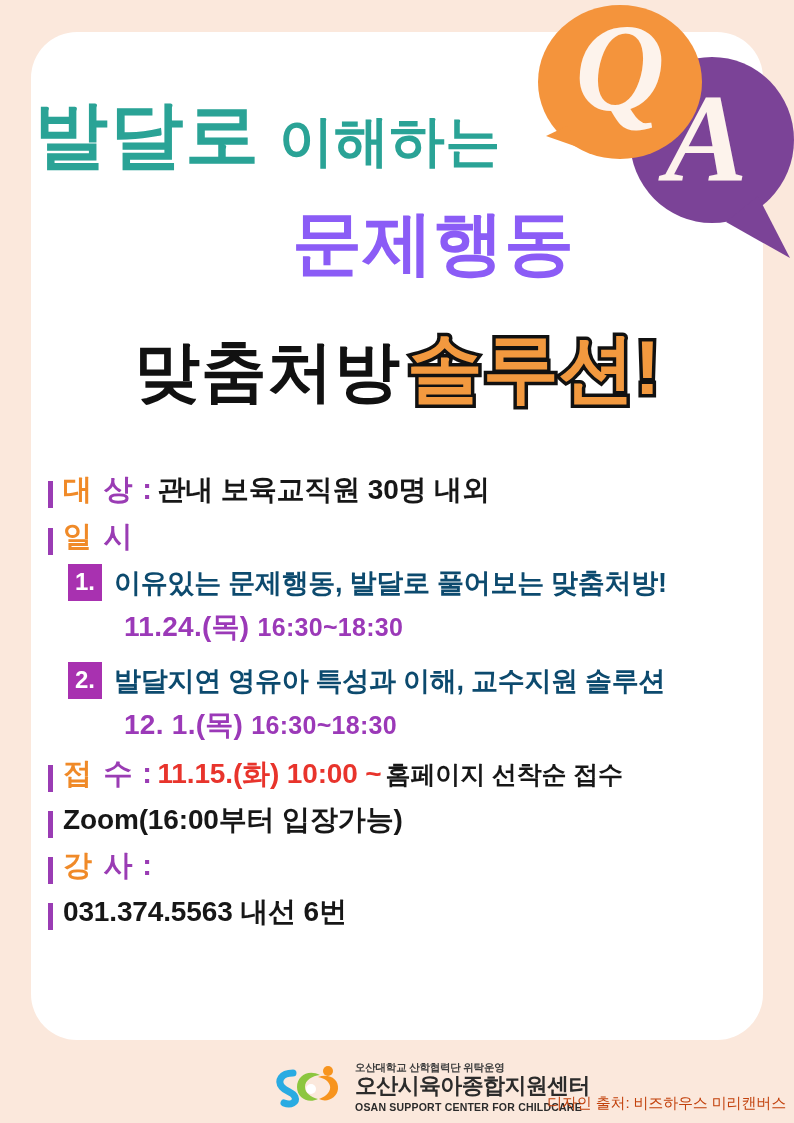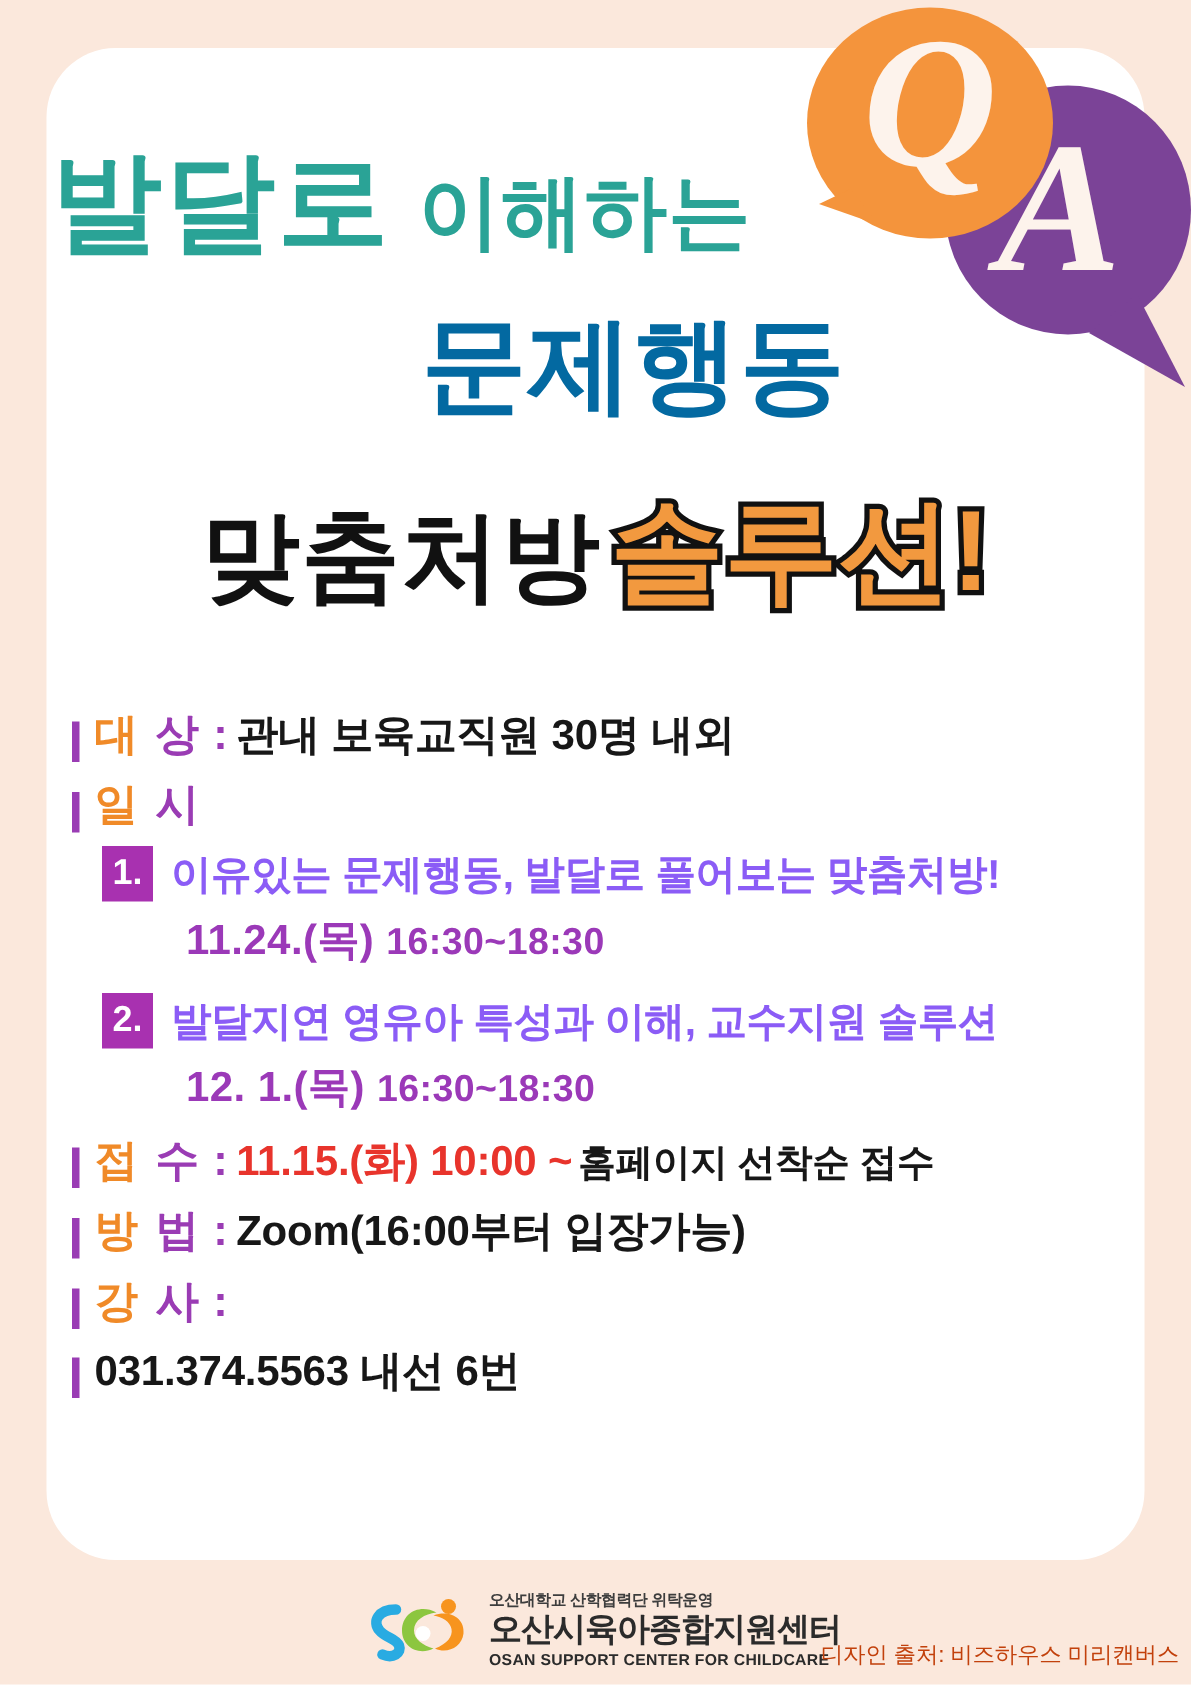--- a/index.html
+++ b/index.html
@@ -62,25 +62,25 @@
     color: #2aa396;
     font-size: 74px;
     letter-spacing: 0.02em;
   }
   .t-l1 .mid {
     color: #2aa396;
     font-size: 55px;
     letter-spacing: 0.01em;
   }
   .t-l2 {
-    left: 281px;
+    left: 292px;
     top: 208px;
     font-size: 70px;
     line-height: 1;
-    color: #0369a1;
+    color: #8b5cf6;
     letter-spacing: 0.01em;
   }
   .t-l3 {
     left: 134px;
     top: 330px;
     font-size: 66px;
     line-height: 1;
     color: #111111;
     letter-spacing: 0.01em;
   }
@@ -158,21 +158,21 @@
     font-size: 24px;
     font-weight: 700;
     line-height: 1;
     padding: 6px 7px 7px 7px;
     margin-right: 12px;
     flex: none;
   }
   .session-title {
     font-size: 27px;
     font-weight: 700;
-    color: #8b5cf6;
+    color: #0c4a6e;
     letter-spacing: -0.01em;
   }
   .session-date {
     padding-left: 56px;
     margin-top: 7px;
     font-size: 28px;
     font-weight: 700;
     color: #9b39b8;
     white-space: nowrap;
     letter-spacing: 0.01em;
@@ -185,21 +185,21 @@
   .footer {
     position: absolute;
     left: 0;
     top: 1058px;
     width: 794px;
     height: 65px;
     z-index: 5;
   }
   .logo-wrap {
     position: absolute;
-    left: 244px;
+    left: 273px;
     top: 4px;
     display: flex;
     align-items: center;
   }
   .logo-mark { width: 76px; height: 48px; flex: none; }
   .logo-text { margin-left: 6px; line-height: 1; }
   .logo-sub {
     font-size: 10.5px;
     color: #3d3d3d;
     font-weight: 700;
@@ -303,23 +303,20 @@
     <span class="bullet"></span>
     <span class="lbl">
       <span class="c1">접</span><span class="c2">수</span><span class="colon">:</span>
     </span>
     <span class="val red">11.15.(화) 10:00 ~</span>
     <span class="val"><span class="sub">홈페이지 선착순 접수</span></span>
   </div>
 
   <div class="info-row">
     <span class="bullet"></span>
-    <span class="lbl">
-      <span class="c1">방</span><span class="c2">법</span><span class="colon">:</span>
-    </span>
     <span class="val">Zoom(16:00부터 입장가능)</span>
   </div>
 
   <div class="info-row">
     <span class="bullet"></span>
     <span class="lbl">
       <span class="c1">강</span><span class="c2">사</span><span class="colon">:</span>
     </span>
   </div>
 

